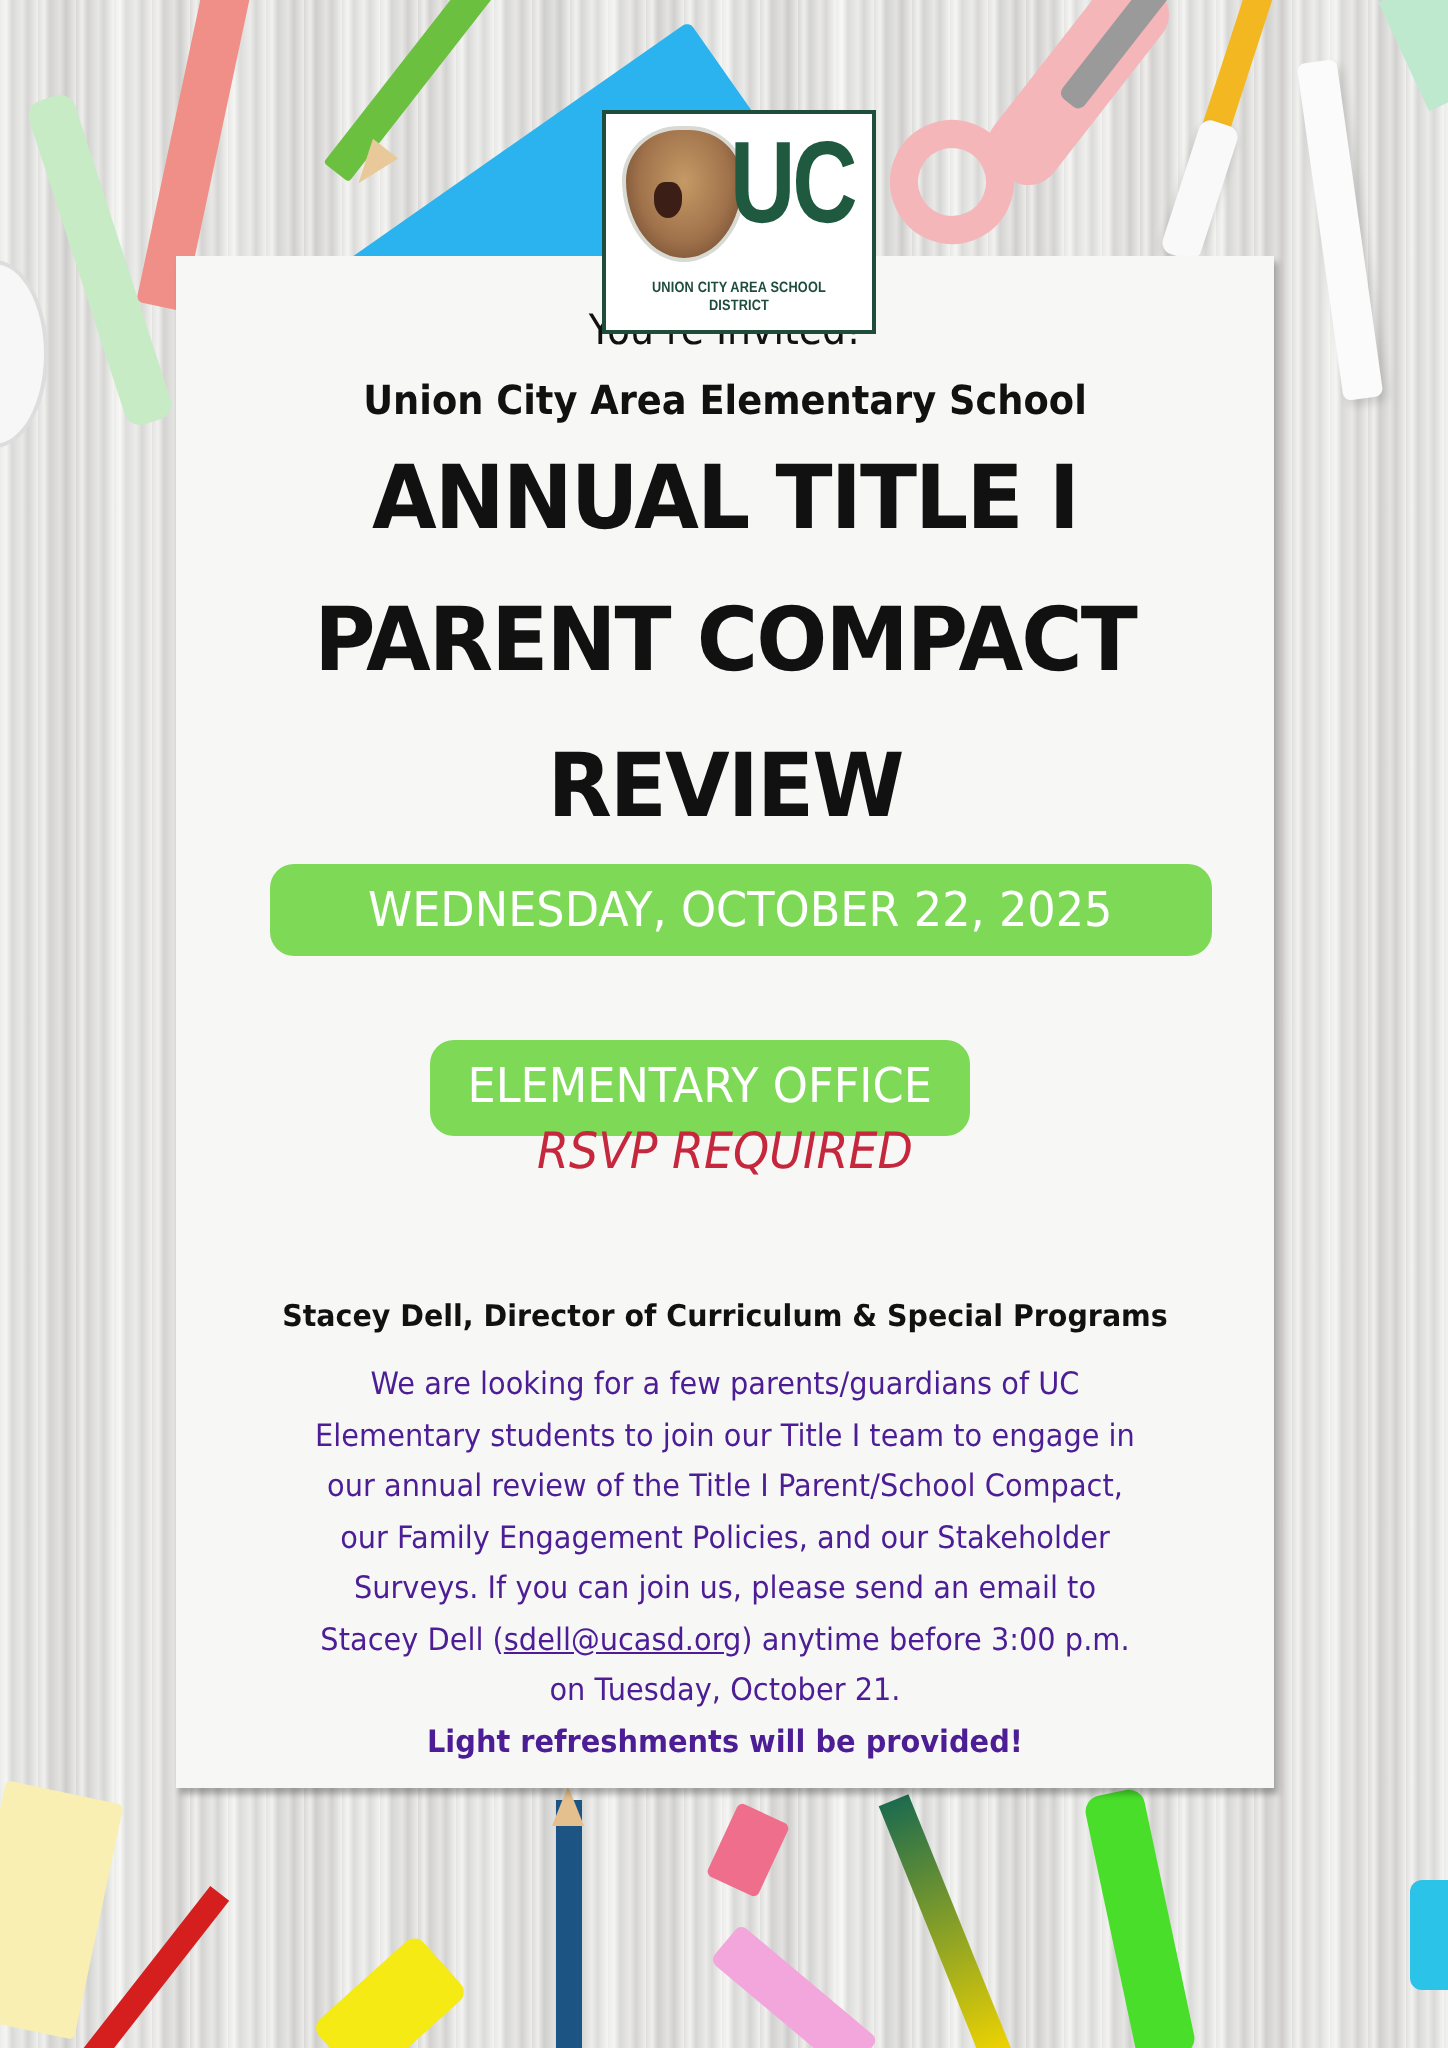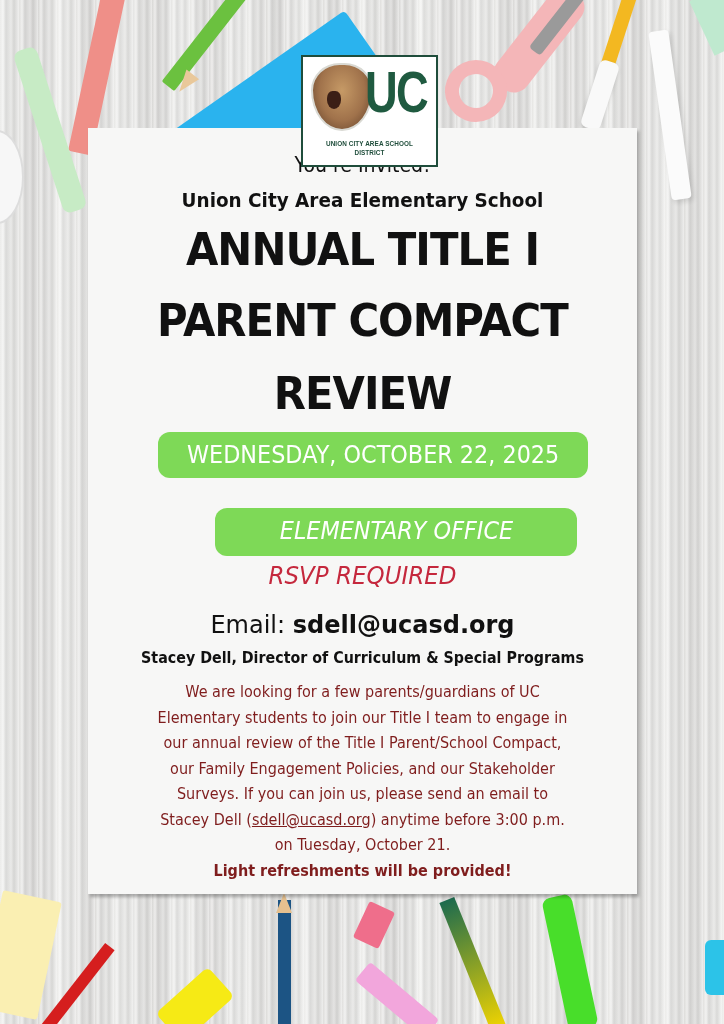--- a/index.html
+++ b/index.html
@@ -79,36 +79,36 @@
   .title { font-family: "DejaVu Sans", sans-serif; font-weight: bold; font-size: 44px; letter-spacing: -1px; transform: scaleX(0.95); }
   .t1 { top: 96px; }
   .t2 { top: 167px; }
   .t3 { top: 240px; }
 
   .pill {
     position: absolute; background: #7ed957; color: #ffffff; text-align: center;
     font-family: "DejaVu Sans", sans-serif; font-size: 24px; white-space: nowrap;
     border-radius: 12px; line-height: 46px;
   }
-  .pill-date { left: 47px; width: 430px; top: 304px; height: 46px; margin-left: 23px; }
+  .pill-date { left: 47px; width: 471px; top: 304px; height: 46px; }
   .pill-date span { display: inline-block; transform: scaleX(0.93); }
   .pill-time { left: 198px; width: 156px; top: 346px; height: 38px; line-height: 40px; border-radius: 10px; }
-  .pill-loc { left: 127px; width: 362px; top: 380px; height: 48px; font-style: italic; }
+  .pill-loc { left: 127px; width: 270px; top: 392px; height: 48px; }
   .pill-loc span, .pill-time span { display: inline-block; transform: scaleX(0.93); }
 
   .rsvp { top: 433px; font-size: 25px; font-style: italic; color: #c5283d; font-family: "DejaVu Sans", sans-serif; transform: scaleX(0.92); }
   .email { top: 483px; font-size: 24px; font-family: "DejaVu Sans", sans-serif; }
   .email .lbl { font-weight: normal; }
   .email .val { font-weight: bold; }
   .director { top: 521px; font-size: 15px; font-weight: bold; font-family: "DejaVu Sans", sans-serif; transform: scaleX(0.95); }
 
   .body-text {
     position: absolute; left: 30px; right: 30px; top: 552px;
     text-align: center; font-family: "DejaVu Sans", sans-serif; font-size: 15.5px;
-    line-height: 25.5px; color: #7f1d1d;
+    line-height: 25.5px; color: #4c1d95;
   }
   .body-text .row { display: block; white-space: nowrap; transform: scaleX(0.93); }
   .body-text .u { text-decoration: underline; }
   .body-text .bold { font-weight: bold; }
 </style>
 </head>
 <body>
 
 <div class="bg"></div>
 
@@ -148,23 +148,20 @@
   <div class="line invited">You’re Invited!</div>
   <div class="line school">Union City Area Elementary School</div>
   <div class="line title t1">ANNUAL TITLE I</div>
   <div class="line title t2">PARENT COMPACT</div>
   <div class="line title t3">REVIEW</div>
 
   <div class="pill pill-date"><span>WEDNESDAY, OCTOBER 22, 2025</span></div>
   <div class="pill pill-loc"><span>ELEMENTARY OFFICE</span></div>
 
   <div class="line rsvp">RSVP REQUIRED</div>
-  <div class="line email">
-    <span class="lbl">Email: </span><span class="val">sdell@ucasd.org</span>
-  </div>
   <div class="line director">Stacey Dell, Director of Curriculum &amp; Special Programs</div>
 
   <div class="body-text">
     <span class="row">We are looking for a few parents/guardians of UC</span>
     <span class="row">Elementary students to join our Title I team to engage in</span>
     <span class="row">our annual review of the Title I Parent/School Compact,</span>
     <span class="row">our Family Engagement Policies, and our Stakeholder</span>
     <span class="row">Surveys. If you can join us, please send an email to</span>
     <span class="row"><span>Stacey Dell (</span><span class="u">sdell@ucasd.org</span><span>) anytime before 3:00 p.m.</span></span>
     <span class="row">on Tuesday, October 21.</span>

